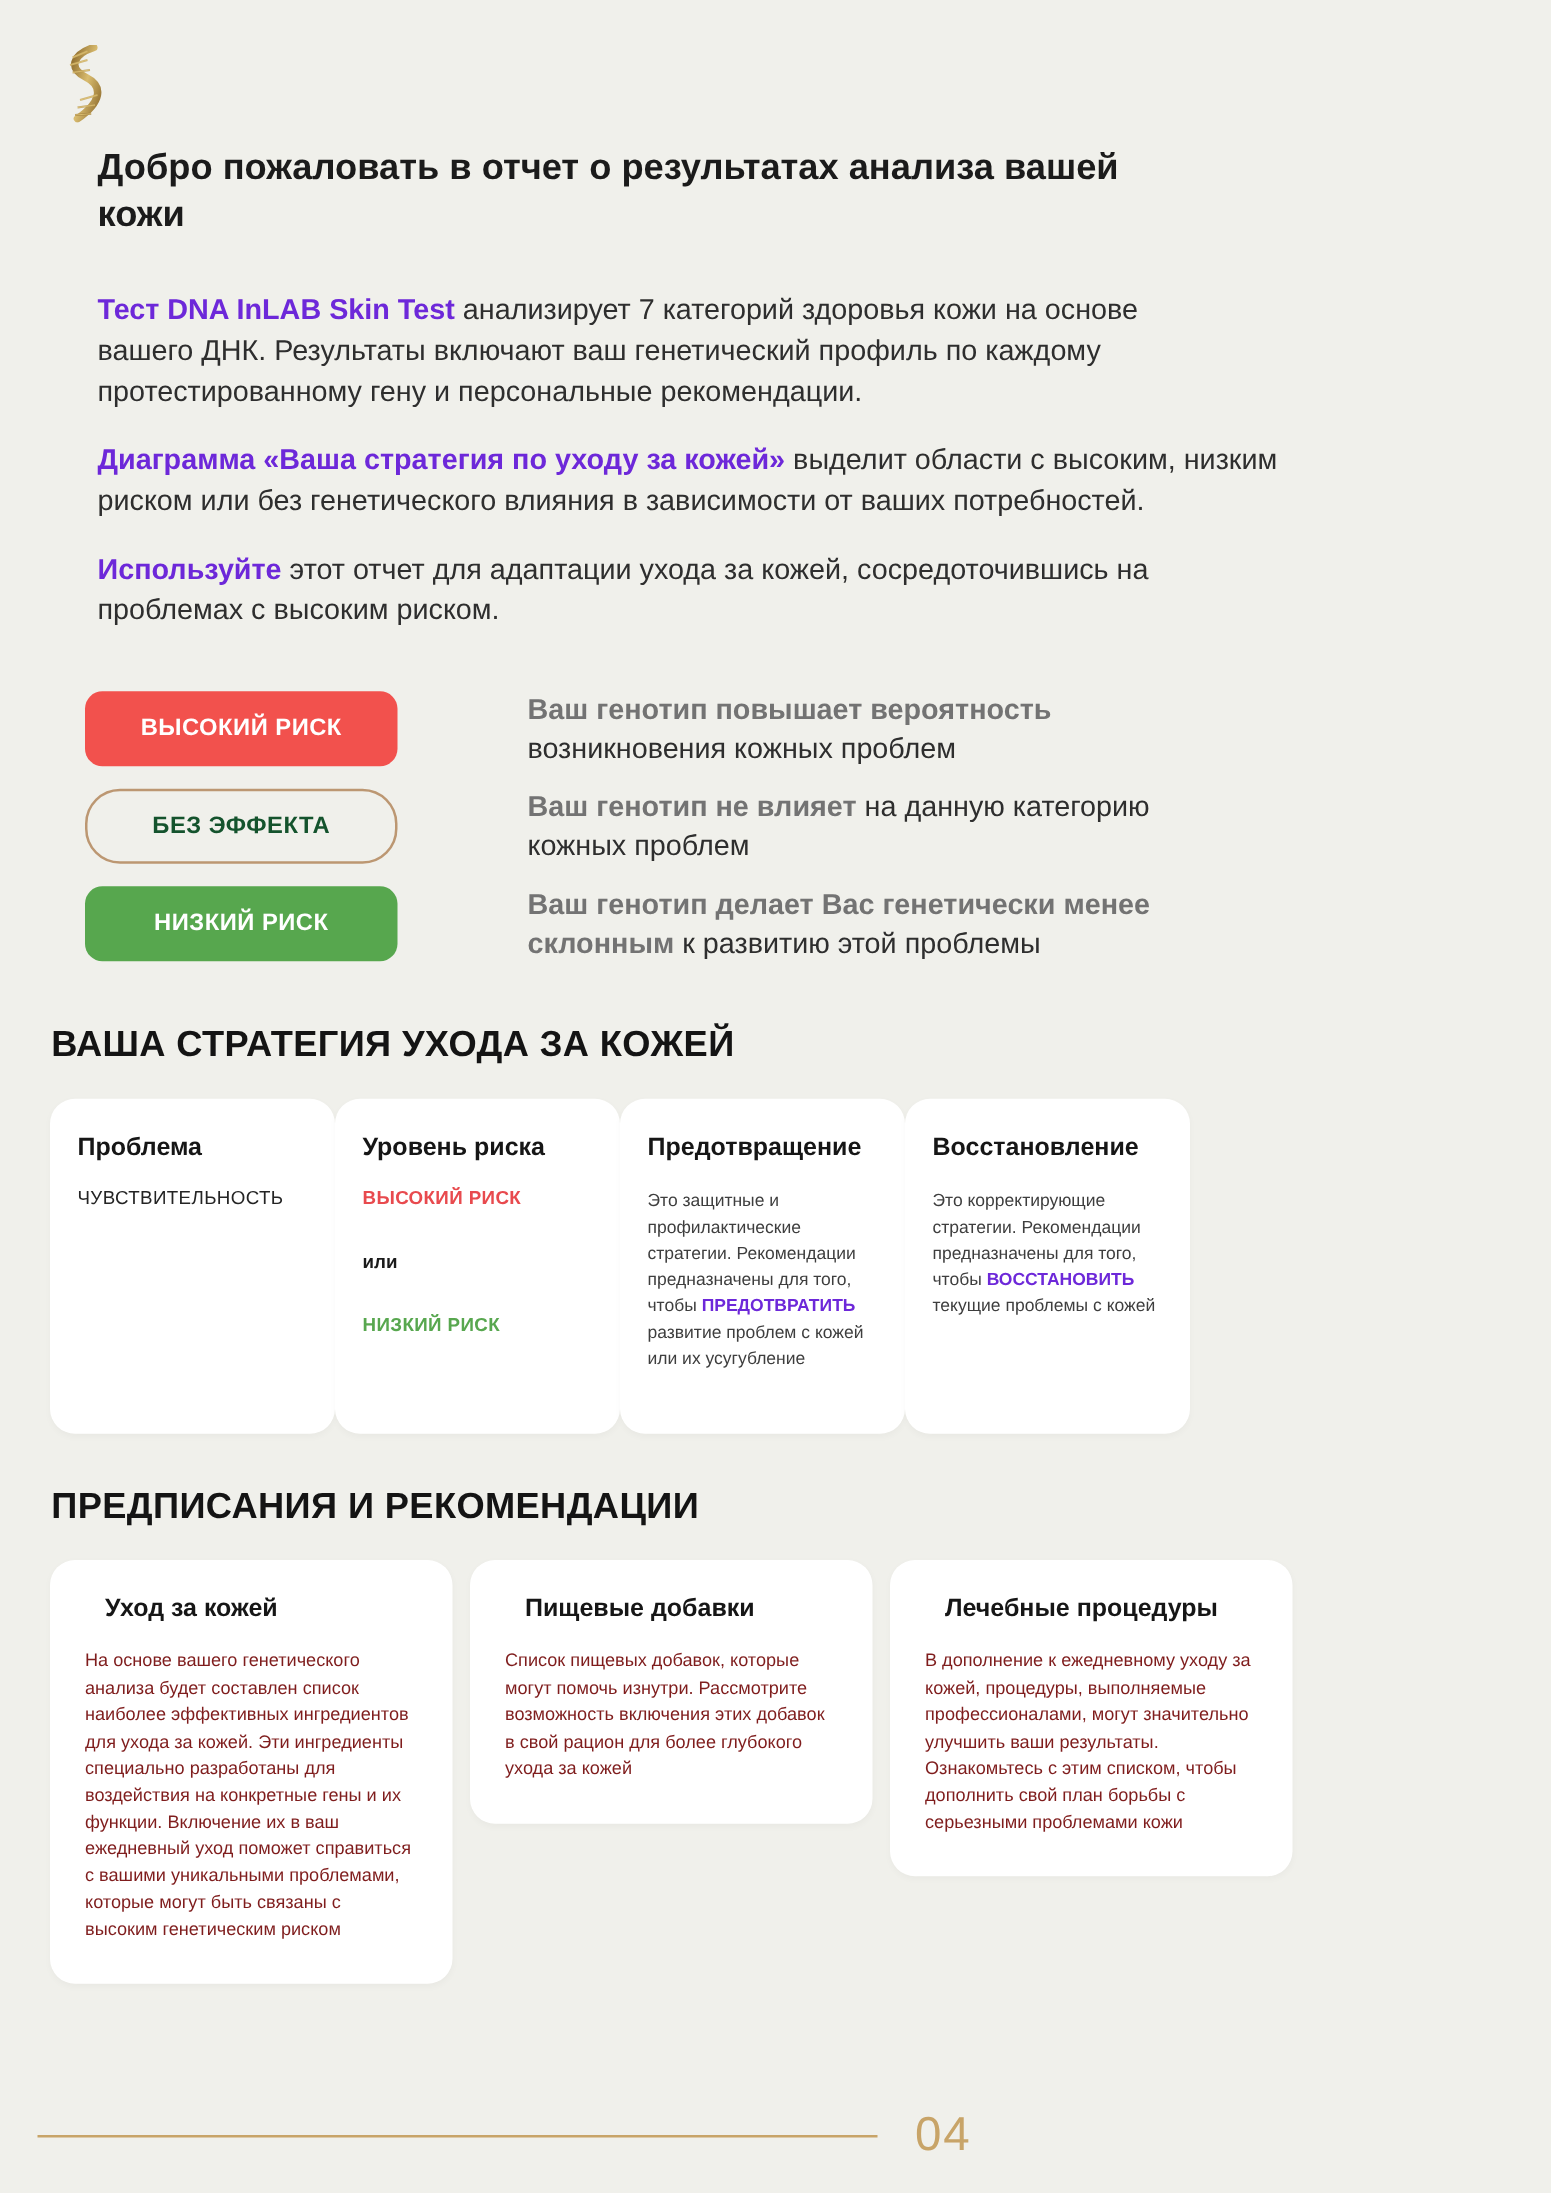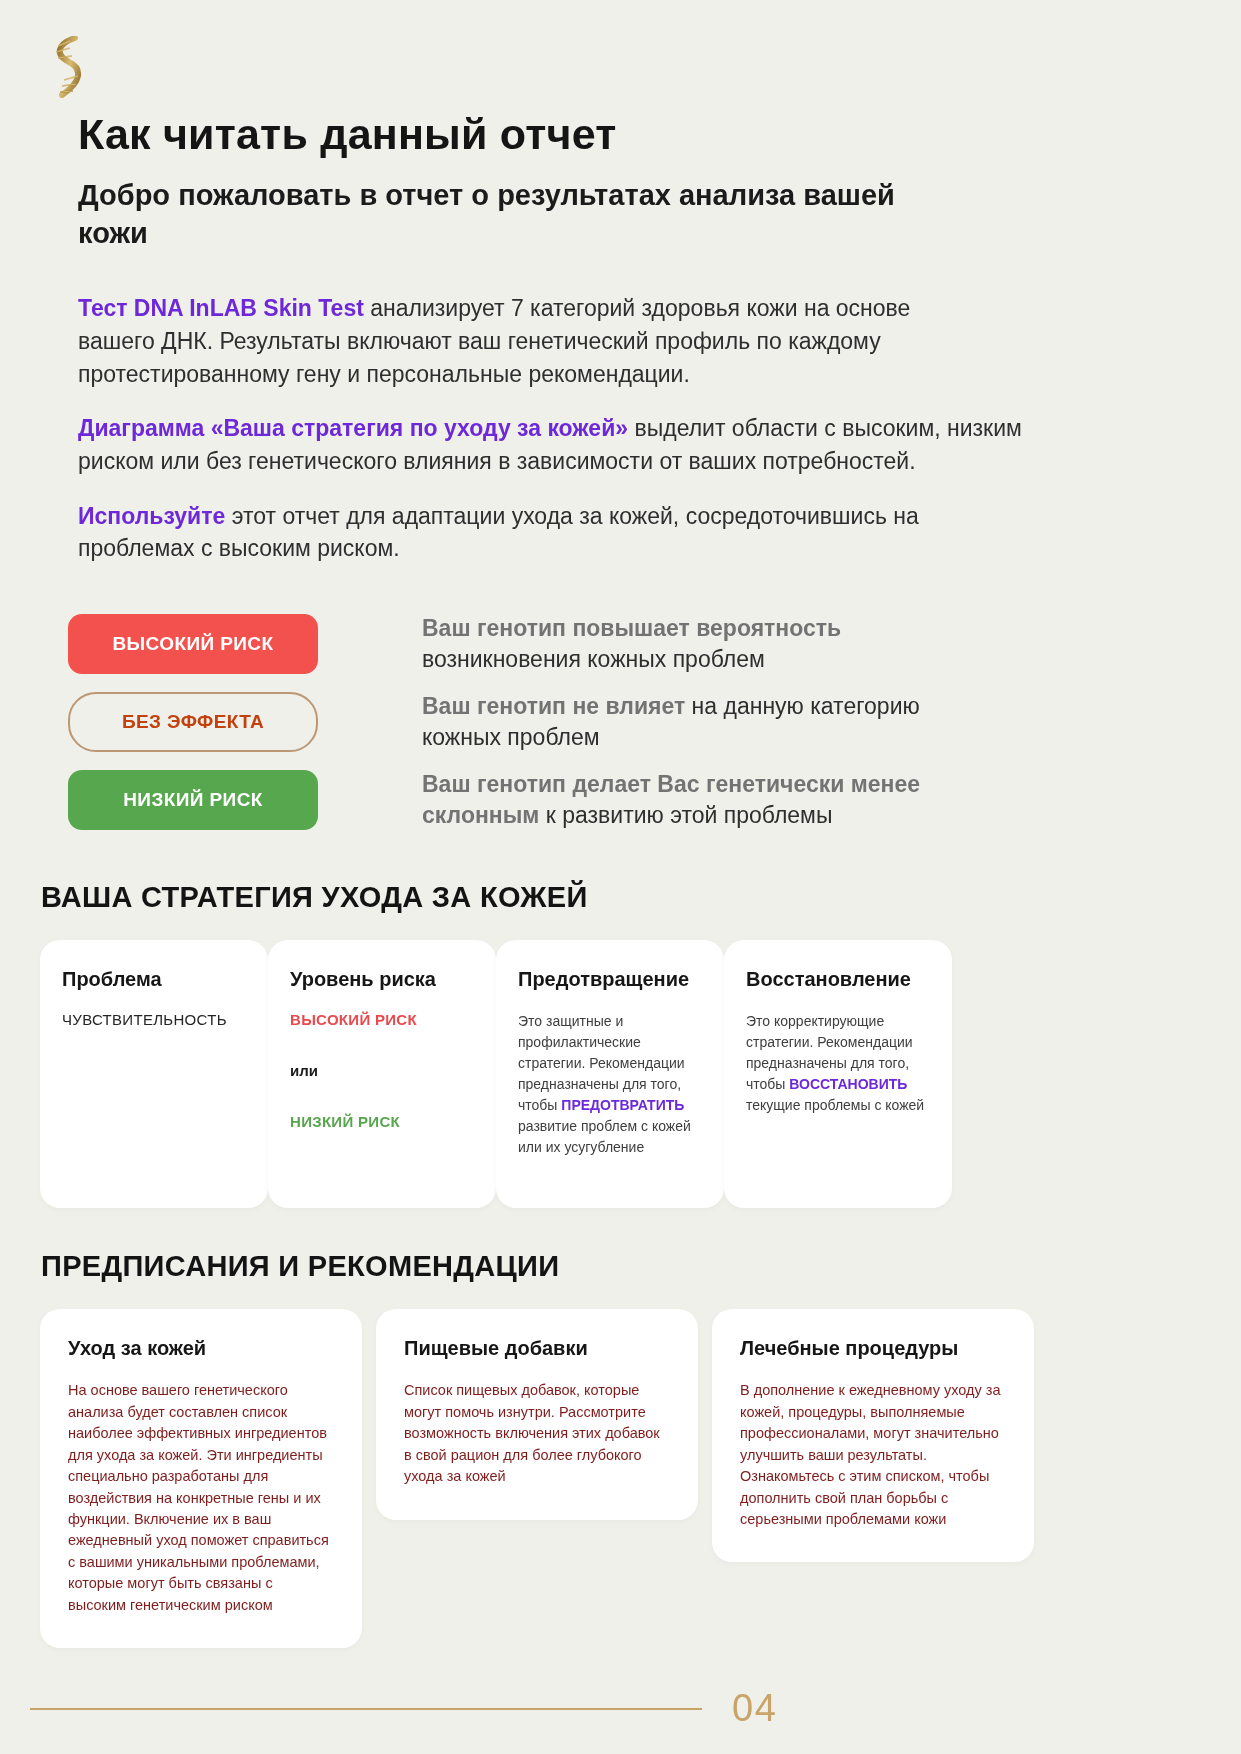--- a/index.html
+++ b/index.html
@@ -36,21 +36,21 @@
 
   
   .legend { margin: 26px 0 0 68px; }
   .legend-row { display: flex; align-items: center; margin-bottom: 16px; }
   .badge {
     width: 250px; height: 60px; border-radius: 14px; flex: 0 0 250px;
     display: flex; align-items: center; justify-content: center;
     font-size: 19px; font-weight: 700; letter-spacing: 0.4px;
   }
   .badge.high { background: #F2514D; color: #FFFFFF; }
-  .badge.none { border: 2.5px solid #BC9772; color: #c2410c; background: transparent; border-radius: 28px; }
+  .badge.none { border: 2.5px solid #BC9772; color: #14532d; background: transparent; border-radius: 28px; }
   .badge.low  { background: #57A74E; color: #FFFFFF; }
   .legend-desc { margin-left: 104px; font-size: 23px; line-height: 1.35; max-width: 520px; color: #2E2E2E; }
   .legend-desc b { color: #737373; }
 
   
   .section-heading {
     margin: 34px 0 26px 41px;
     font-size: 29px; font-weight: 700; color: #141414; letter-spacing: 0.3px;
   }
   .section-heading.second { margin-top: 42px; }
@@ -69,21 +69,21 @@
   .s-card .or { font-size: 15px; font-weight: 700; color: #1B1B1B; margin-bottom: 34px; }
   .s-card p  { margin: 0; font-size: 14px; line-height: 1.5; color: #3E3E3E; }
   .s-card p b { color: #6d28d9; }
 
   
   .prescription-row { display: flex; gap: 14px; margin-left: 40px; align-items: flex-start; }
   .p-card {
     width: 322px; background: #FFFFFF; border-radius: 20px;
     padding: 28px 28px 32px; box-shadow: 0 2px 6px rgba(0,0,0,0.03);
   }
-  .p-card h3 { margin: 0 0 20px; font-size: 20px; font-weight: 700; color: #161616; }
+  .p-card h3 { margin: 0 16px 20px; font-size: 20px; font-weight: 700; color: #161616; }
   .p-card p  { margin: 0; font-size: 14.5px; line-height: 1.48; color: #7f1d1d; }
 
   
   footer { margin-top: auto; display: flex; align-items: center; padding: 0 0 24px 30px; }
   .rule { width: 672px; height: 2px; background: #C8A468; }
   .page-number { margin-left: 30px; font-size: 38px; color: #C8A468; letter-spacing: 1.5px; }
 </style>
 </head>
 <body>
 
@@ -101,21 +101,20 @@
     <g stroke="url(#gold)" stroke-width="1.6" opacity="0.9">
       <line x1="10" y1="10" x2="22" y2="5"></line>
       <line x1="8" y1="16" x2="22" y2="12"></line>
       <line x1="10" y1="22" x2="24" y2="20"></line>
       <line x1="16" y1="44" x2="30" y2="40"></line>
       <line x1="14" y1="50" x2="28" y2="48"></line>
       <line x1="12" y1="56" x2="25" y2="55"></line>
     </g>
   </svg>
 
-  <h1 class="title">Как читать данный отчет</h1>
   <h2 class="subtitle">Добро пожаловать в отчет о результатах анализа вашей кожи</h2>
 
   <section class="intro">
     <p><b>Тест DNA InLAB Skin Test</b><span> анализирует 7 категорий здоровья кожи на основе вашего ДНК. Результаты включают ваш генетический профиль по каждому протестированному гену и персональные рекомендации.</span></p>
     <p><b>Диаграмма «Ваша стратегия по уходу за кожей»</b><span> выделит области с высоким, низким риском или без генетического влияния в зависимости от ваших потребностей.</span></p>
     <p><b>Используйте</b><span> этот отчет для адаптации ухода за кожей, сосредоточившись на проблемах с высоким риском.</span></p>
   </section>
 
   <section class="legend">
     <div class="legend-row">

